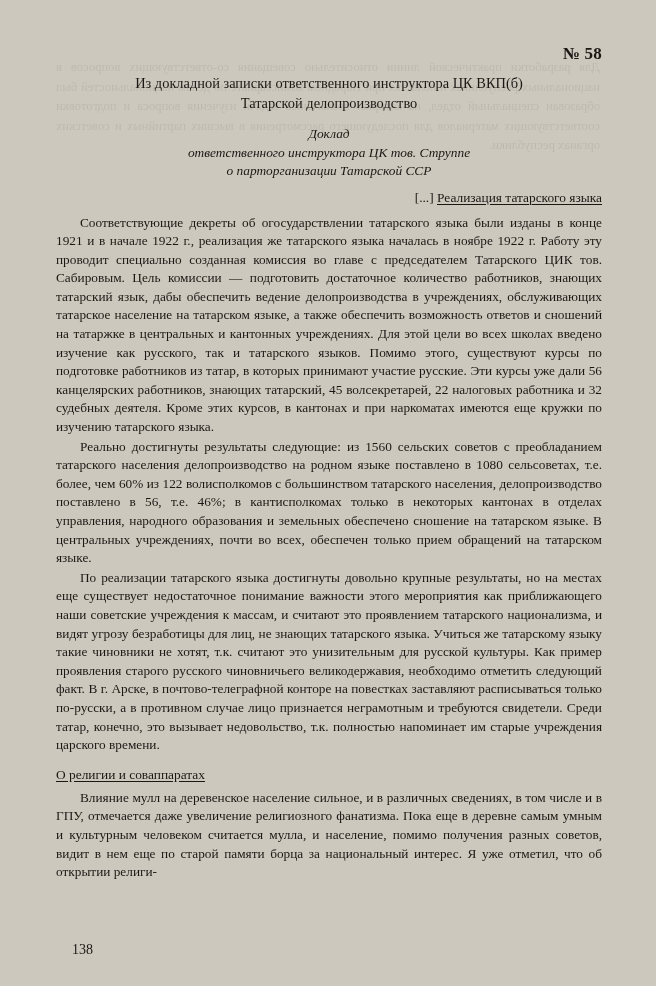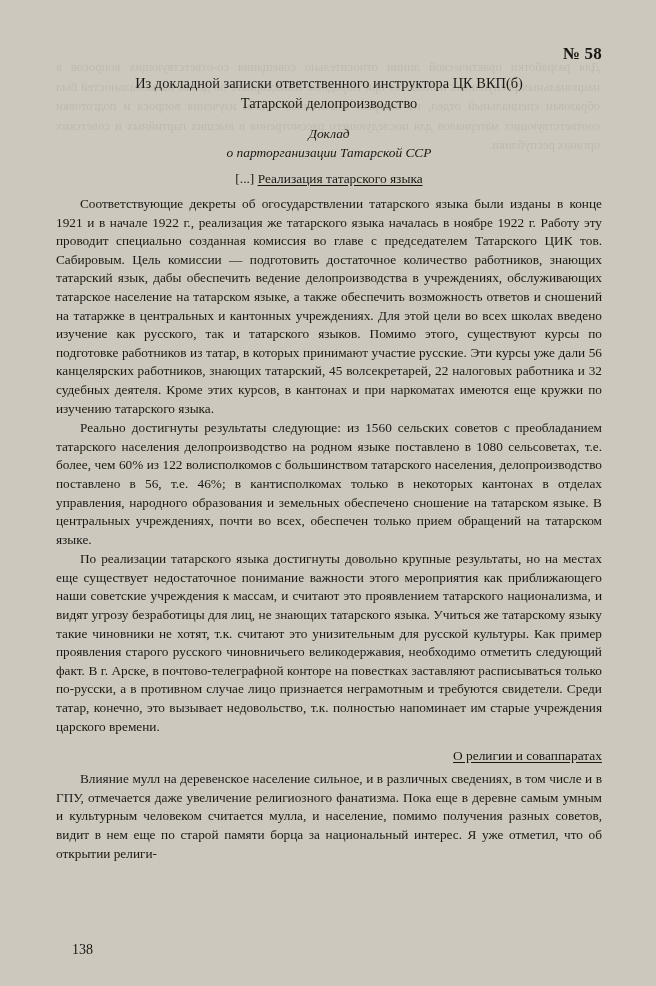--- a/index.html
+++ b/index.html
@@ -58,38 +58,38 @@
     margin: 0 2px 10px 0;
   }
   .heading-block {
     text-align: center;
     font-size: 13.4px;
     line-height: 18.5px;
     margin-bottom: 9px;
     font-style: italic;
   }
   .section-head {
-    text-align: center;
+    text-align: right;
     font-size: 13.4px;
     margin: 9px 0 8px 0;
   }
   .section-head .u {
     text-decoration: underline;
     text-underline-offset: 2px;
   }
   p.body {
     font-size: 13.3px;
     line-height: 18.6px;
     text-align: justify;
     text-indent: 24px;
     margin: 0 0 1px 0;
     hyphens: manual;
   }
   .sub-head {
-    text-align: right;
+    text-align: left;
     font-size: 13.4px;
     margin: 12px 0 6px 0;
   }
   .sub-head .u {
     text-decoration: underline;
     text-underline-offset: 2px;
   }
   .folio {
     position: absolute;
     left: 72px;
@@ -107,20 +107,21 @@
   <div class="doc-number">№ 58</div>
 
   <div class="doc-title">
     <div>Из докладной записки ответственного инструктора ЦК ВКП(б)</div>
     <div>Татарской делопроизводство</div>
   </div>
 
 
   <div class="heading-block">
     <div>Доклад</div>
+    <div>ответственного инструктора ЦК тов. Струппе</div>
     <div>о парторганизации Татарской ССР</div>
   </div>
 
   <div class="section-head">
     <span>[...] </span><span class="u">Реализация татарского языка</span>
   </div>
 
   <p class="body">Соответствующие декреты об огосударствлении татарского языка были изданы в конце 1921 и в начале 1922 г., реализация же татарского языка началась в ноябре 1922 г. Работу эту проводит специально созданная комиссия во главе с председателем Татарского ЦИК тов. Сабировым. Цель комиссии — подготовить достаточное количество работников, знающих татарский язык, дабы обеспечить ведение делопроизводства в учреждениях, обслуживающих татарское население на татарском языке, а также обеспечить возможность ответов и сношений на татаржке в центральных и кантонных учреждениях. Для этой цели во всех школах введено изучение как русского, так и татарского языков. Помимо этого, существуют курсы по подготовке работников из татар, в которых принимают участие русские. Эти курсы уже дали 56 канцелярских работников, знающих татарский, 45 волсекретарей, 22 налоговых работника и 32 судебных деятеля. Кроме этих курсов, в кантонах и при наркоматах имеются еще кружки по изучению татарского языка.</p>
   <p class="body">Реально достигнуты результаты следующие: из 1560 сельских советов с преобладанием татарского населения делопроизводство на родном языке поставлено в 1080 сельсоветах, т.е. более, чем 60% из 122 волисполкомов с большинством татарского населения, делопроизводство поставлено в 56, т.е. 46%; в кантисполкомах только в некоторых кантонах в отделах управления, народного образования и земельных обеспечено сношение на татарском языке. В центральных учреждениях, почти во всех, обеспечен только прием обращений на татарском языке.</p>
   <p class="body">По реализации татарского языка достигнуты довольно крупные результаты, но на местах еще существует недостаточное понимание важности этого мероприятия как приближающего наши советские учреждения к массам, и считают это проявлением татарского национализма, и видят угрозу безработицы для лиц, не знающих татарского языка. Учиться же татарскому языку такие чиновники не хотят, т.к. считают это унизительным для русской культуры. Как пример проявления старого русского чиновничьего великодержавия, необходимо отметить следующий факт. В г. Арске, в почтово-телеграфной конторе на повестках заставляют расписываться только по-русски, а в противном случае лицо признается неграмотным и требуются свидетели. Среди татар, конечно, это вызывает недовольство, т.к. полностью напоминает им старые учреждения царского времени.</p>

